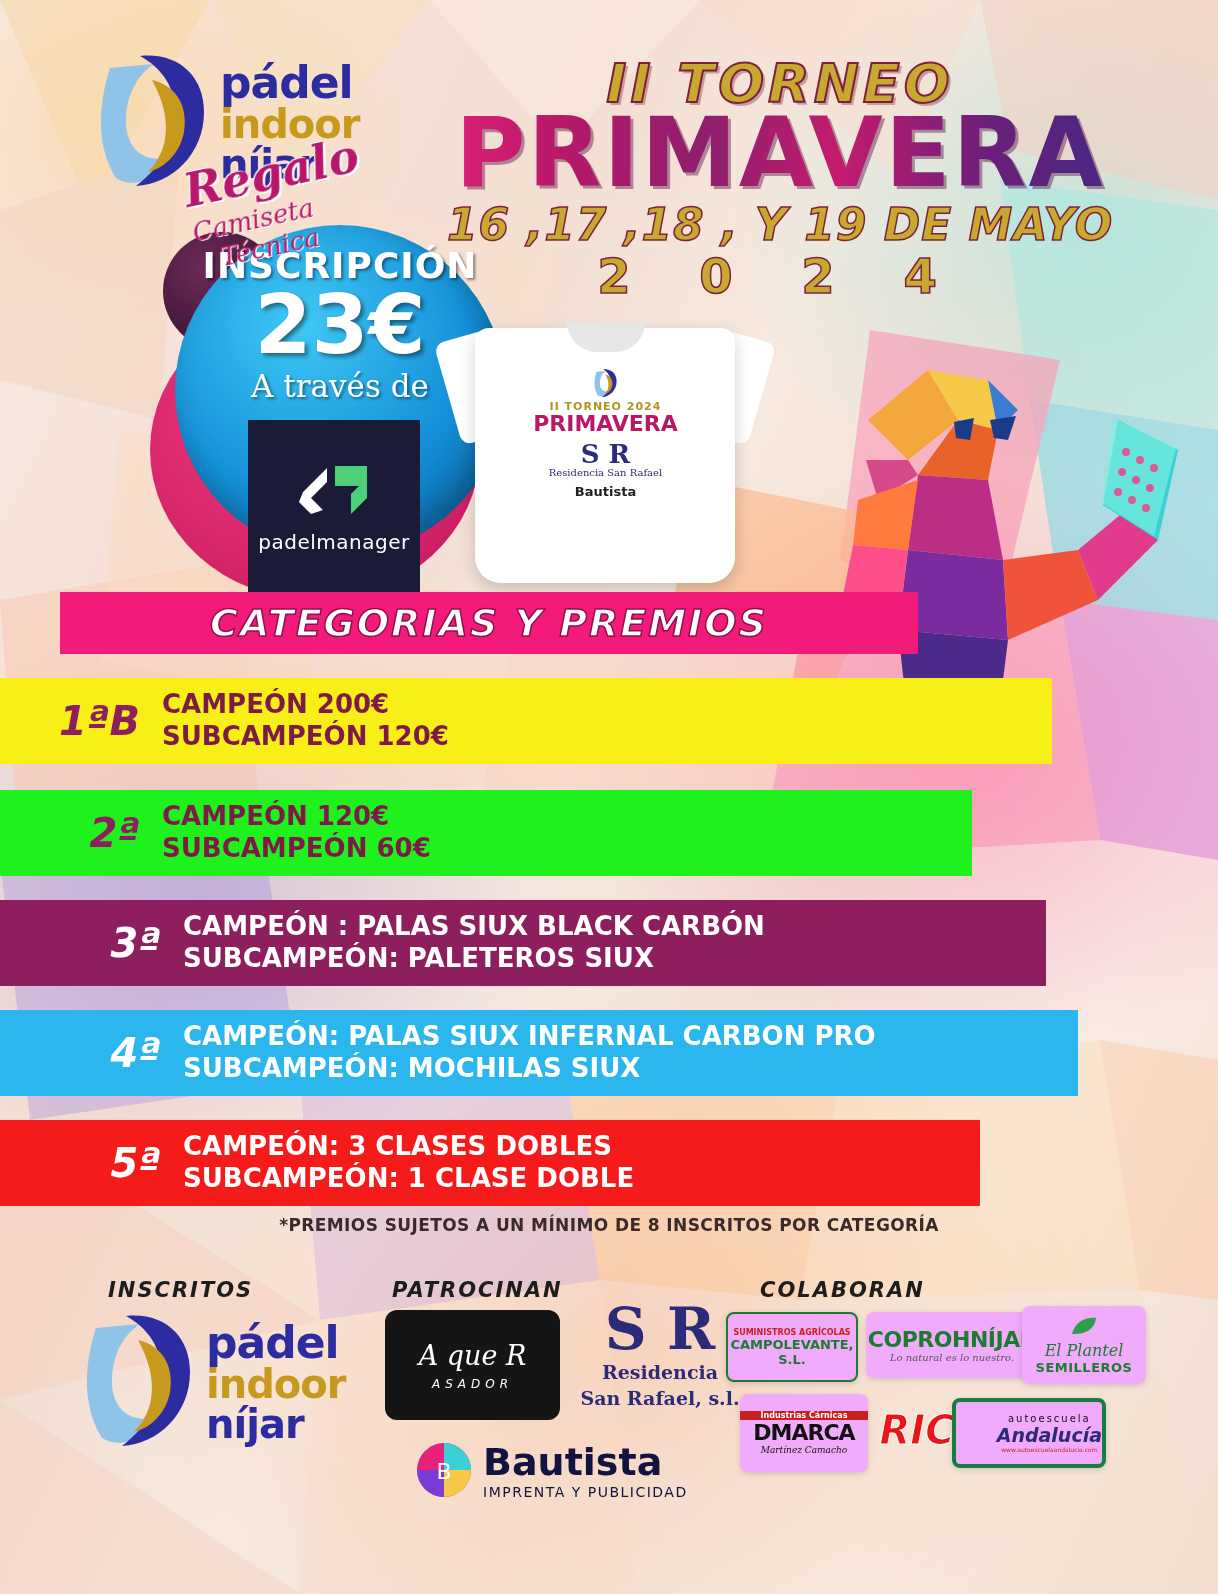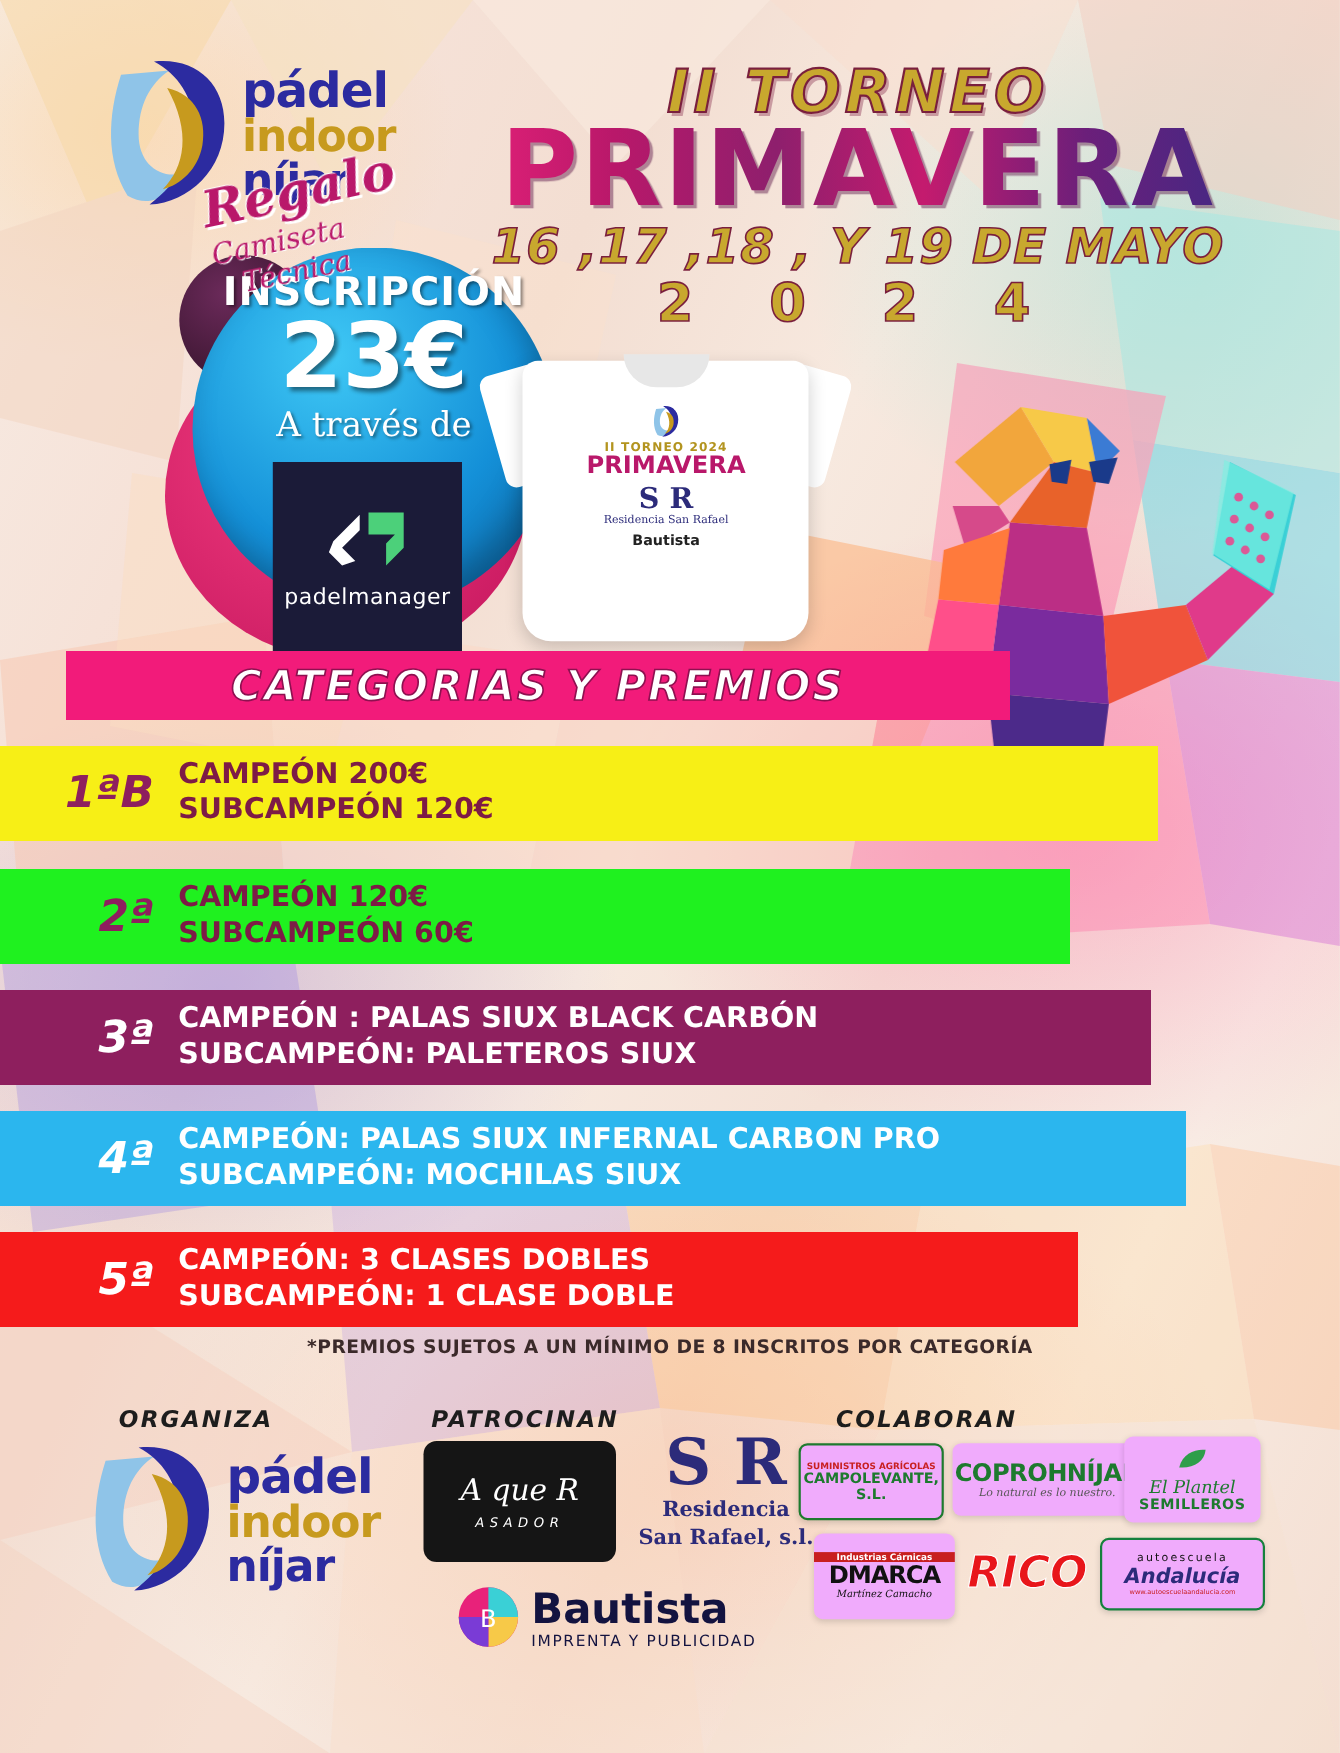--- a/index.html
+++ b/index.html
@@ -85,21 +85,21 @@
   
   .row{position:absolute;display:flex;align-items:center;}
   .row .num{width:140px;text-align:right;padding-right:22px;font-family:"DejaVu Sans", sans-serif;
      font-weight:bold;font-style:italic;font-size:40px;color:#8e1f5e;}
   .row .lines{font-family:"DejaVu Sans", sans-serif;font-weight:bold;font-size:26px;color:#7d1b46;line-height:1.22;}
   .r1c{left:0;top:678px;width:1052px;height:86px;background:#f7ef16;}
   .r2c{left:0;top:790px;width:972px;height:86px;background:#1ff11f;}
   .r3c{left:0;top:900px;width:1046px;height:86px;background:#8e1f5e;}
   .r4c{left:0;top:1010px;width:1078px;height:86px;background:#2bb6ee;}
   .r5c{left:0;top:1120px;width:980px;height:86px;background:#f51b1b;}
-  .r3c .num,.r4c .num,.r5c .num{color:#fff;}
+  .r3c .num,.r4c .num,.r5c .num{color:#fff;padding-left:21px;}
   .r3c .lines,.r4c .lines,.r5c .lines{color:#fff;}
   .note{position:absolute;left:0;top:1215px;width:1218px;text-align:center;
      font-family:"DejaVu Sans", sans-serif;font-weight:bold;font-size:17px;color:#3b2a2a;letter-spacing:.4px;}
   
   .sp-head{position:absolute;font-family:"DejaVu Sans", sans-serif;font-weight:bold;font-style:italic;
      font-size:21px;letter-spacing:2px;color:#1d1d1d;}
   .sp-organiza{left:108px;top:1278px;}
   .sp-patro{left:392px;top:1278px;}
   .sp-colab{left:760px;top:1278px;}
   .org-logo{position:absolute;left:78px;top:1310px;width:260px;height:150px;}
@@ -124,21 +124,21 @@
   .plantel{left:1022px;top:1306px;width:124px;height:78px;}
   .plantel .p1{font-family:"DejaVu Serif", serif;font-size:16px;font-style:italic;color:#1d7a2e;}
   .plantel .p2{font-family:"DejaVu Sans", sans-serif;font-size:13px;font-weight:bold;color:#1d7a2e;letter-spacing:.5px;}
   .dmarca{left:740px;top:1394px;width:128px;height:78px;}
   .dmarca .d0{font-family:"DejaVu Sans", sans-serif;font-size:8px;font-weight:bold;color:#fff;background:#c81f1f;width:100%;}
   .dmarca .d1{font-family:"DejaVu Sans", sans-serif;font-size:22px;font-weight:bold;color:#111;letter-spacing:-1px;}
   .dmarca .d2{font-family:"DejaVu Serif", serif;font-size:9px;font-style:italic;color:#111;}
   .rico{left:874px;top:1402px;width:120px;height:56px;background:transparent;box-shadow:none;}
   .rico .r{font-family:"DejaVu Sans", sans-serif;font-weight:bold;font-style:italic;font-size:40px;color:#e8161b;
      -webkit-text-stroke:1px #fff;}
-  .auto{left:1000px;top:1398px;width:146px;height:62px;border:2px solid #15803d;}
+  .auto{left:952px;top:1398px;width:146px;height:62px;border:4px solid #15803d;justify-content:flex-end;}
   .auto .a1{font-family:"DejaVu Sans", sans-serif;font-size:10px;color:#111;letter-spacing:2px;}
   .auto .a2{font-family:"DejaVu Sans", sans-serif;font-size:19px;font-weight:bold;font-style:italic;color:#2c2b7a;}
   .auto .a3{font-family:"DejaVu Sans", sans-serif;font-size:6px;color:#c81f1f;}
 </style>
 </head>
 <body>
 
 <div class="bg">
   <div class="bg-base"></div>
   <div class="g1"></div>
@@ -305,21 +305,21 @@
 <div class="row r5c">
   <div class="num">5ª</div>
   <div class="lines">
     <div>CAMPEÓN: 3 CLASES DOBLES</div>
     <div>SUBCAMPEÓN: 1 CLASE DOBLE</div>
   </div>
 </div>
 
 <div class="note">*PREMIOS SUJETOS A UN MÍNIMO DE 8 INSCRITOS POR CATEGORÍA</div>
 
-<div class="sp-head sp-organiza">ORGANIZA</div>
+<div class="sp-head sp-organiza">INSCRITOS</div>
 <div class="sp-head sp-patro">PATROCINAN</div>
 <div class="sp-head sp-colab">COLABORAN</div>
 
 <div class="org-logo">
   <svg style="position:absolute;left:0;top:0;width:125px;height:140px;" viewBox="0 0 125 140">
     <path d="M18 18 C6 55 4 96 24 128 C44 140 66 128 72 108 C52 112 34 98 34 72 C34 46 44 26 62 14 Z" fill="#8fc4e8"></path>
     <path d="M48 6 C86 2 112 26 112 62 C112 104 80 134 44 136 C70 116 84 92 84 66 C84 38 70 18 48 6 Z" fill="#2c2ba0"></path>
     <path d="M60 30 C86 36 96 58 92 82 C88 104 72 118 56 122 C76 102 82 70 60 30 Z" fill="#c79a1e"></path>
   </svg>
   <div class="logo-text">

